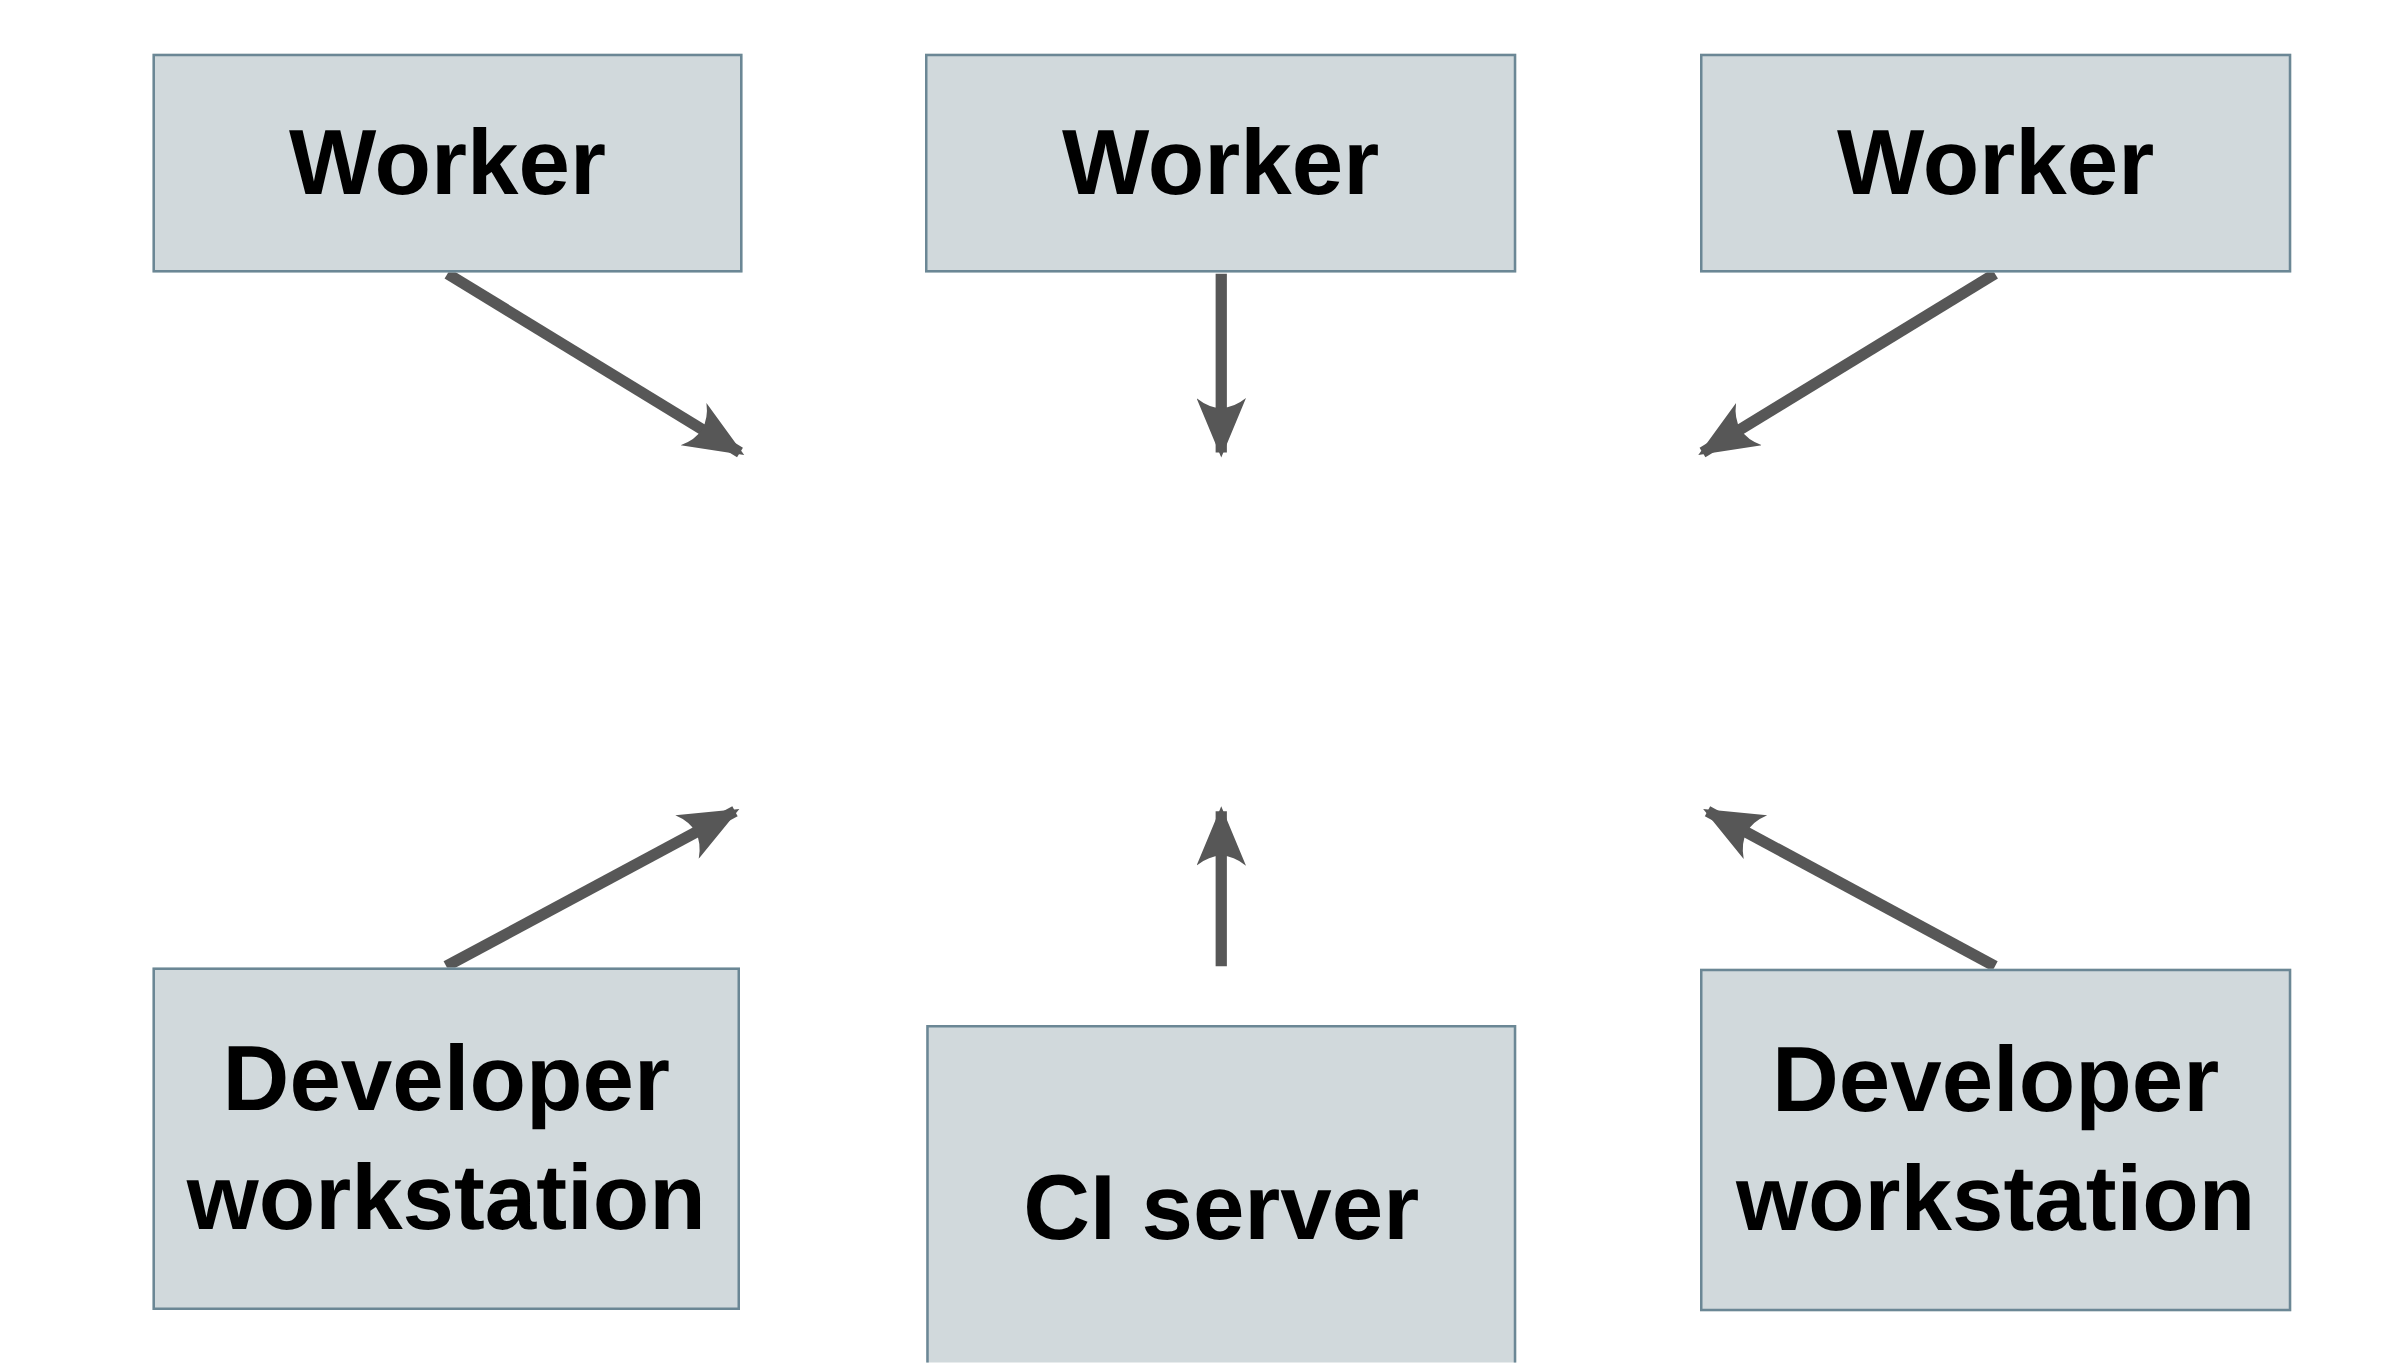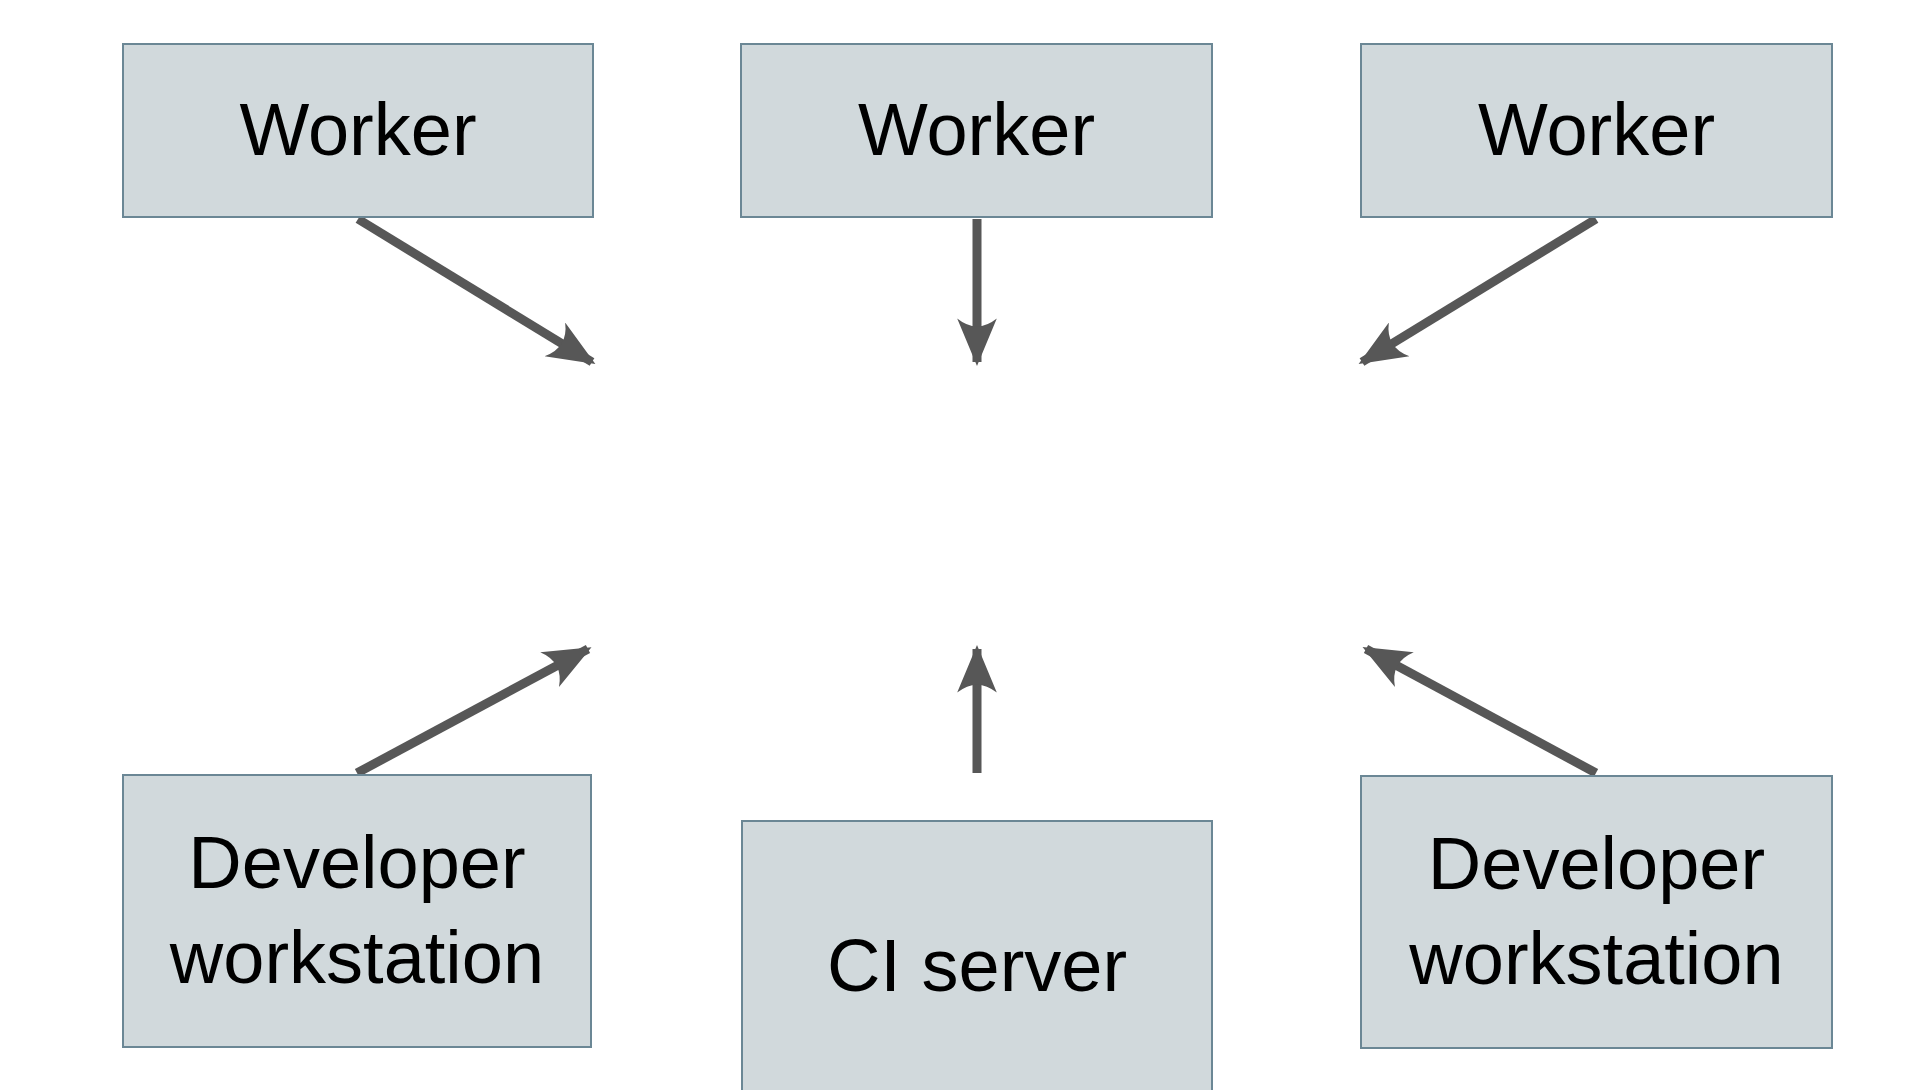--- a/index.html
+++ b/index.html
@@ -25,20 +25,21 @@
     background:var(--node-fill);
     border:2px solid var(--node-border);
     display:flex;
     align-items:center;
     justify-content:center;
     text-align:center;
     font-size:74px;
     line-height:1.28;
     color:var(--label-color);
     padding:0 8px;
+    font-weight:bold;
   }
   
   .node-worker-1{left:122px;top:43px;width:472px;height:175px;}
   .node-worker-2{left:740px;top:43px;width:473px;height:175px;}
   .node-worker-3{left:1360px;top:43px;width:473px;height:175px;}
   
   .node-build-master{left:593px;top:368px;width:767px;height:275px;}
   
   .node-dev-left{left:122px;top:774px;width:470px;height:274px;}
   .node-ci-server{left:741px;top:820px;width:472px;height:292px;}

